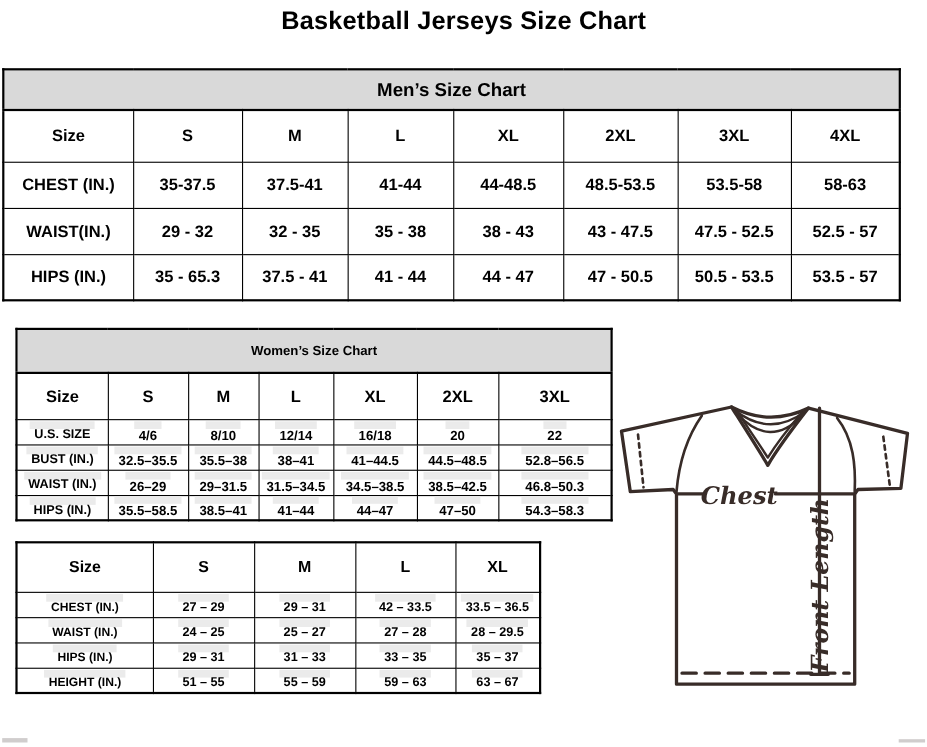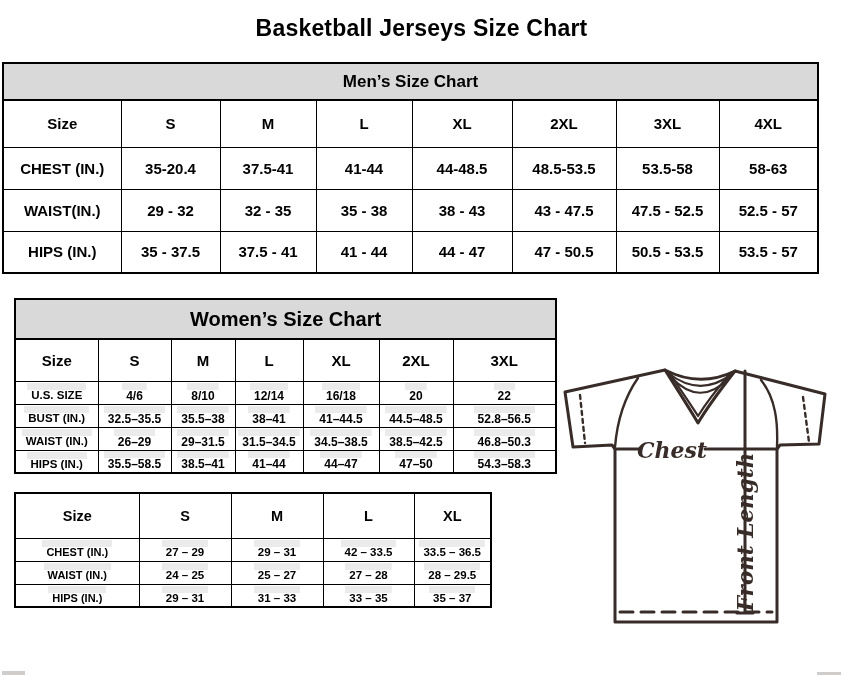--- a/index.html
+++ b/index.html
@@ -2,35 +2,35 @@
 <html><head>
 <meta charset="utf-8">
 <style>
   html,body{margin:0;padding:0}
   body{
     width:843px;height:679px;position:relative;background:#fff;
     font-family:"Liberation Sans",sans-serif;color:#000;overflow:hidden;
   }
   .page-title{
     position:absolute;top:5px;left:0;width:843px;text-align:center;
-    font-size:23px;font-weight:bold;letter-spacing:.2px;margin-top:10px;
+    font-size:23px;font-weight:bold;letter-spacing:.2px;
   }
   table{border-collapse:collapse;table-layout:fixed;position:absolute;background:#fff}
   td{border:1.5px solid #000;text-align:center;font-weight:bold;padding:0;overflow:hidden;vertical-align:middle}
   table{border:2.5px solid #000}
   td.cap{background:#d9d9d9;font-size:17px;border-bottom:2px solid #000}
   
   #mens{left:2px;top:62px;width:815px}
   #mens .cap-row{height:37px}
   #mens .hdr-row{height:47px;font-size:15px}
   #mens .data-row{height:42px;font-size:15px}
   
   #womens{left:14px;top:298px;width:541px}
   #womens .cap-row{height:40px}
-  #womens td.cap{font-size:20px}
+  #womens td.cap{font-size:12px}
   #womens .hdr-row{height:42px;font-size:15px}
   #womens .data-row{height:23px;font-size:12px}
   #womens .data-row .lbl{font-size:11.5px}
   
   #youth{left:14px;top:492px;width:476px}
   #youth .cap-row{height:40px}
   #youth td.cap{font-size:15.5px}
   #youth .hdr-row{height:45px;font-size:14.5px}
   #youth .data-row{height:23px;font-size:11.5px}
   #youth .data-row .lbl{font-size:11px}
@@ -72,41 +72,41 @@
     <td>S</td>
     <td>M</td>
     <td>L</td>
     <td>XL</td>
     <td>2XL</td>
     <td>3XL</td>
     <td>4XL</td>
   </tr>
   <tr class="data-row">
     <td class="lbl">CHEST (IN.)</td>
-    <td>35-20.4</td>
+    <td>35-37.5</td>
     <td>37.5-41</td>
     <td>41-44</td>
     <td>44-48.5</td>
     <td>48.5-53.5</td>
     <td>53.5-58</td>
     <td>58-63</td>
   </tr>
   <tr class="data-row">
     <td class="lbl">WAIST(IN.)</td>
     <td>29 - 32</td>
     <td>32 - 35</td>
     <td>35 - 38</td>
     <td>38 - 43</td>
     <td>43 - 47.5</td>
     <td>47.5 - 52.5</td>
     <td>52.5 - 57</td>
   </tr>
   <tr class="data-row">
     <td class="lbl">HIPS (IN.)</td>
-    <td>35 - 37.5</td>
+    <td>35 - 65.3</td>
     <td>37.5 - 41</td>
     <td>41 - 44</td>
     <td>44 - 47</td>
     <td>47 - 50.5</td>
     <td>50.5 - 53.5</td>
     <td>53.5 - 57</td>
   </tr>
 </tbody>
   </table>
 
@@ -202,20 +202,27 @@
     <td><span class="bd">27 – 28</span></td>
     <td><span class="bd">28 – 29.5</span></td>
   </tr>
   <tr class="data-row">
     <td class="lbl"><span class="bd">HIPS (IN.)</span></td>
     <td><span class="bd">29 – 31</span></td>
     <td><span class="bd">31 – 33</span></td>
     <td><span class="bd">33 – 35</span></td>
     <td><span class="bd">35 – 37</span></td>
   </tr>
+  <tr class="data-row">
+    <td class="lbl"><span class="bd">HEIGHT (IN.)</span></td>
+    <td><span class="bd">51 – 55</span></td>
+    <td><span class="bd">55 – 59</span></td>
+    <td><span class="bd">59 – 63</span></td>
+    <td><span class="bd">63 – 67</span></td>
+  </tr>
 </tbody>
   </table>
 
 <svg id="jersey" viewBox="0 0 285 305" xmlns="http://www.w3.org/2000/svg">
   <g stroke="#382c28" fill="none" stroke-linecap="round" stroke-linejoin="round">
 
     <path fill="#ffffff" stroke-width="3" d="M107,10 L7,32 L15,87 L54,85 L57,89 L57,262 L219,262 L219,89 L222,85 L261,84 L267,34 L177,11 Q142,28 107,10 Z"></path>
 
     <path stroke-width="2.2" d="M110,13 Q142,38 174,14"></path>
     <path stroke-width="2.2" d="M113,17 Q142,48 171,18"></path>

